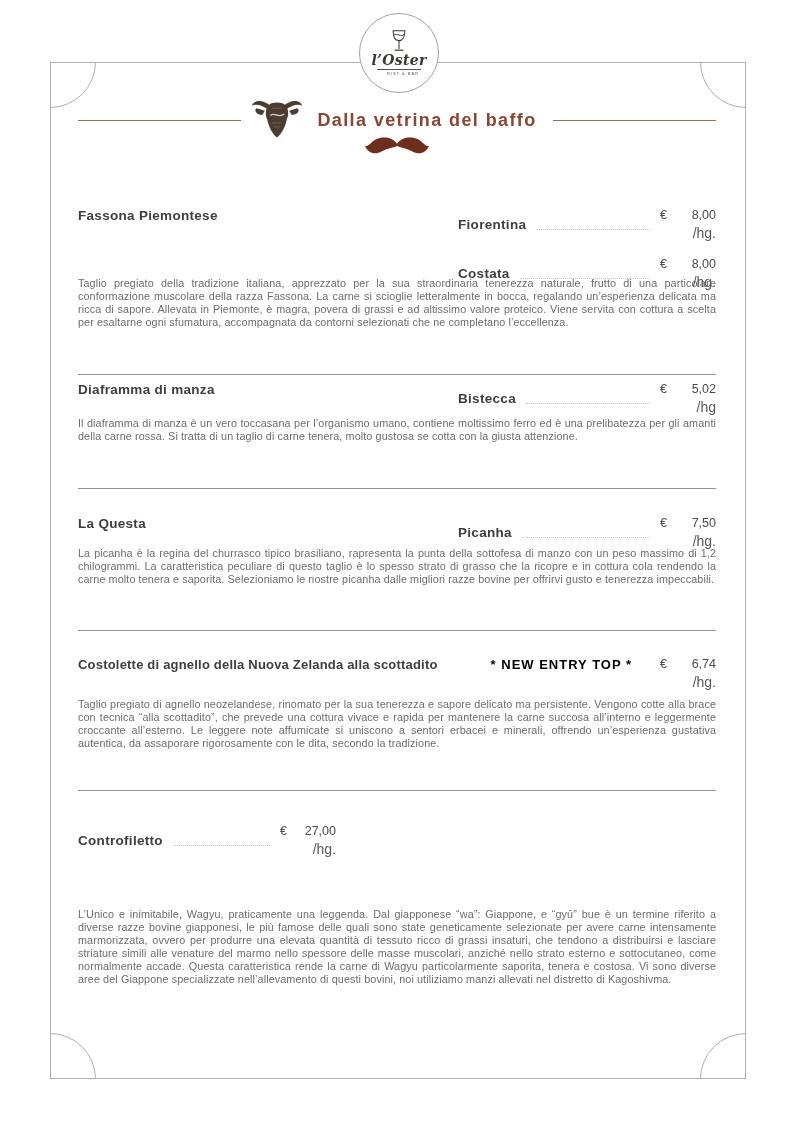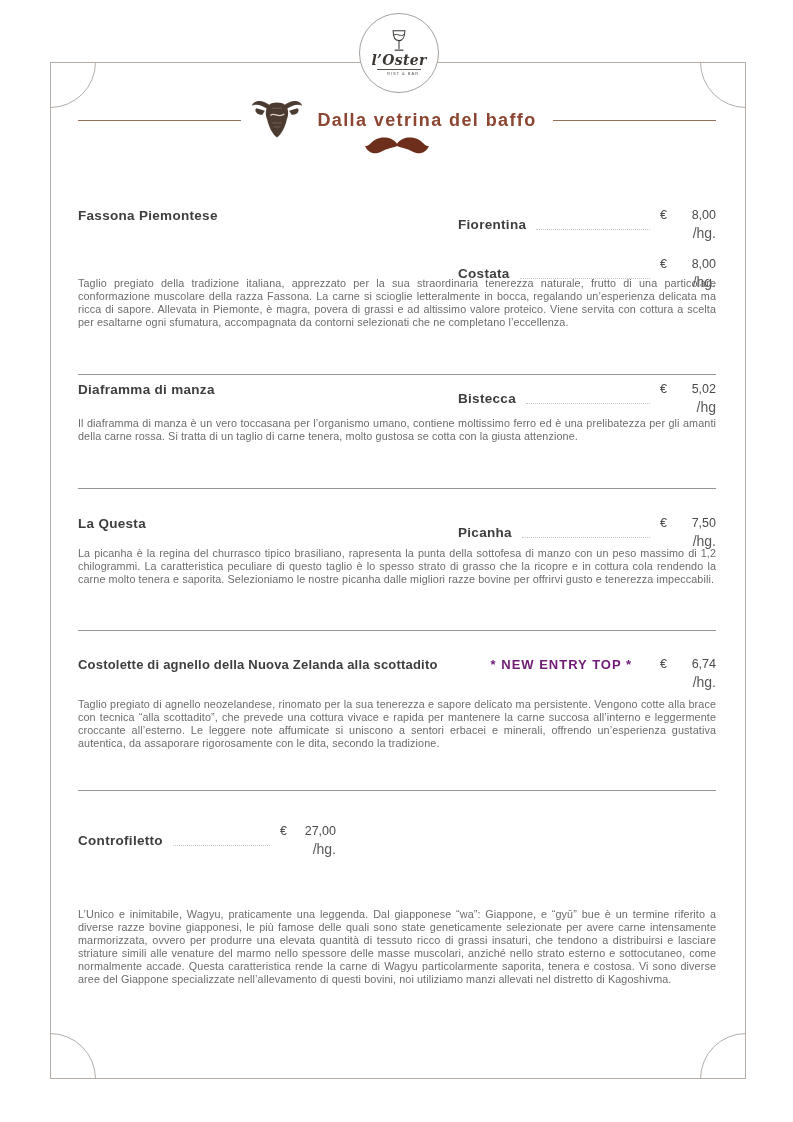--- a/index.html
+++ b/index.html
@@ -42,21 +42,21 @@
   .iname { font-weight:bold; font-size:13.5px; color:#3e3e3e; letter-spacing:.3px;
            line-height:15px; }
   .rightcol { width:258px; flex:none; }
   .dish { display:flex; align-items:center; }
   .dish + .dish { margin-top:16px; }
   .dlabel { font-weight:bold; font-size:13.5px; color:#3e3e3e; letter-spacing:.3px; }
   .leader { flex:1; border-bottom:1px dotted #c6c6c6; margin:0 10px; height:10px; }
   .pblock { width:56px; flex:none; text-align:right; }
   .pline { display:flex; justify-content:space-between; font-size:12.5px; color:#4a4a4a; }
   .unit { font-size:14px; color:#585858; margin-top:3px; text-align:right; }
-  .badge { font-weight:bold; font-size:13px; color:#701a75; letter-spacing:1px;
+  .badge { font-weight:bold; font-size:13px; color:#000000; letter-spacing:1px;
            margin-left:14px; white-space:nowrap; }
   .row4-left { display:flex; align-items:baseline;gap:39px; }
   .desc { position:absolute; left:0; width:638px; font-size:10.8px; color:#6c6c6c;
           line-height:13.1px; text-align:justify; letter-spacing:.1px; }
   .sep { position:absolute; left:0; width:638px; border-top:1px solid #949494; }
 </style>
 </head>
 <body>
 
 <div class="page">

